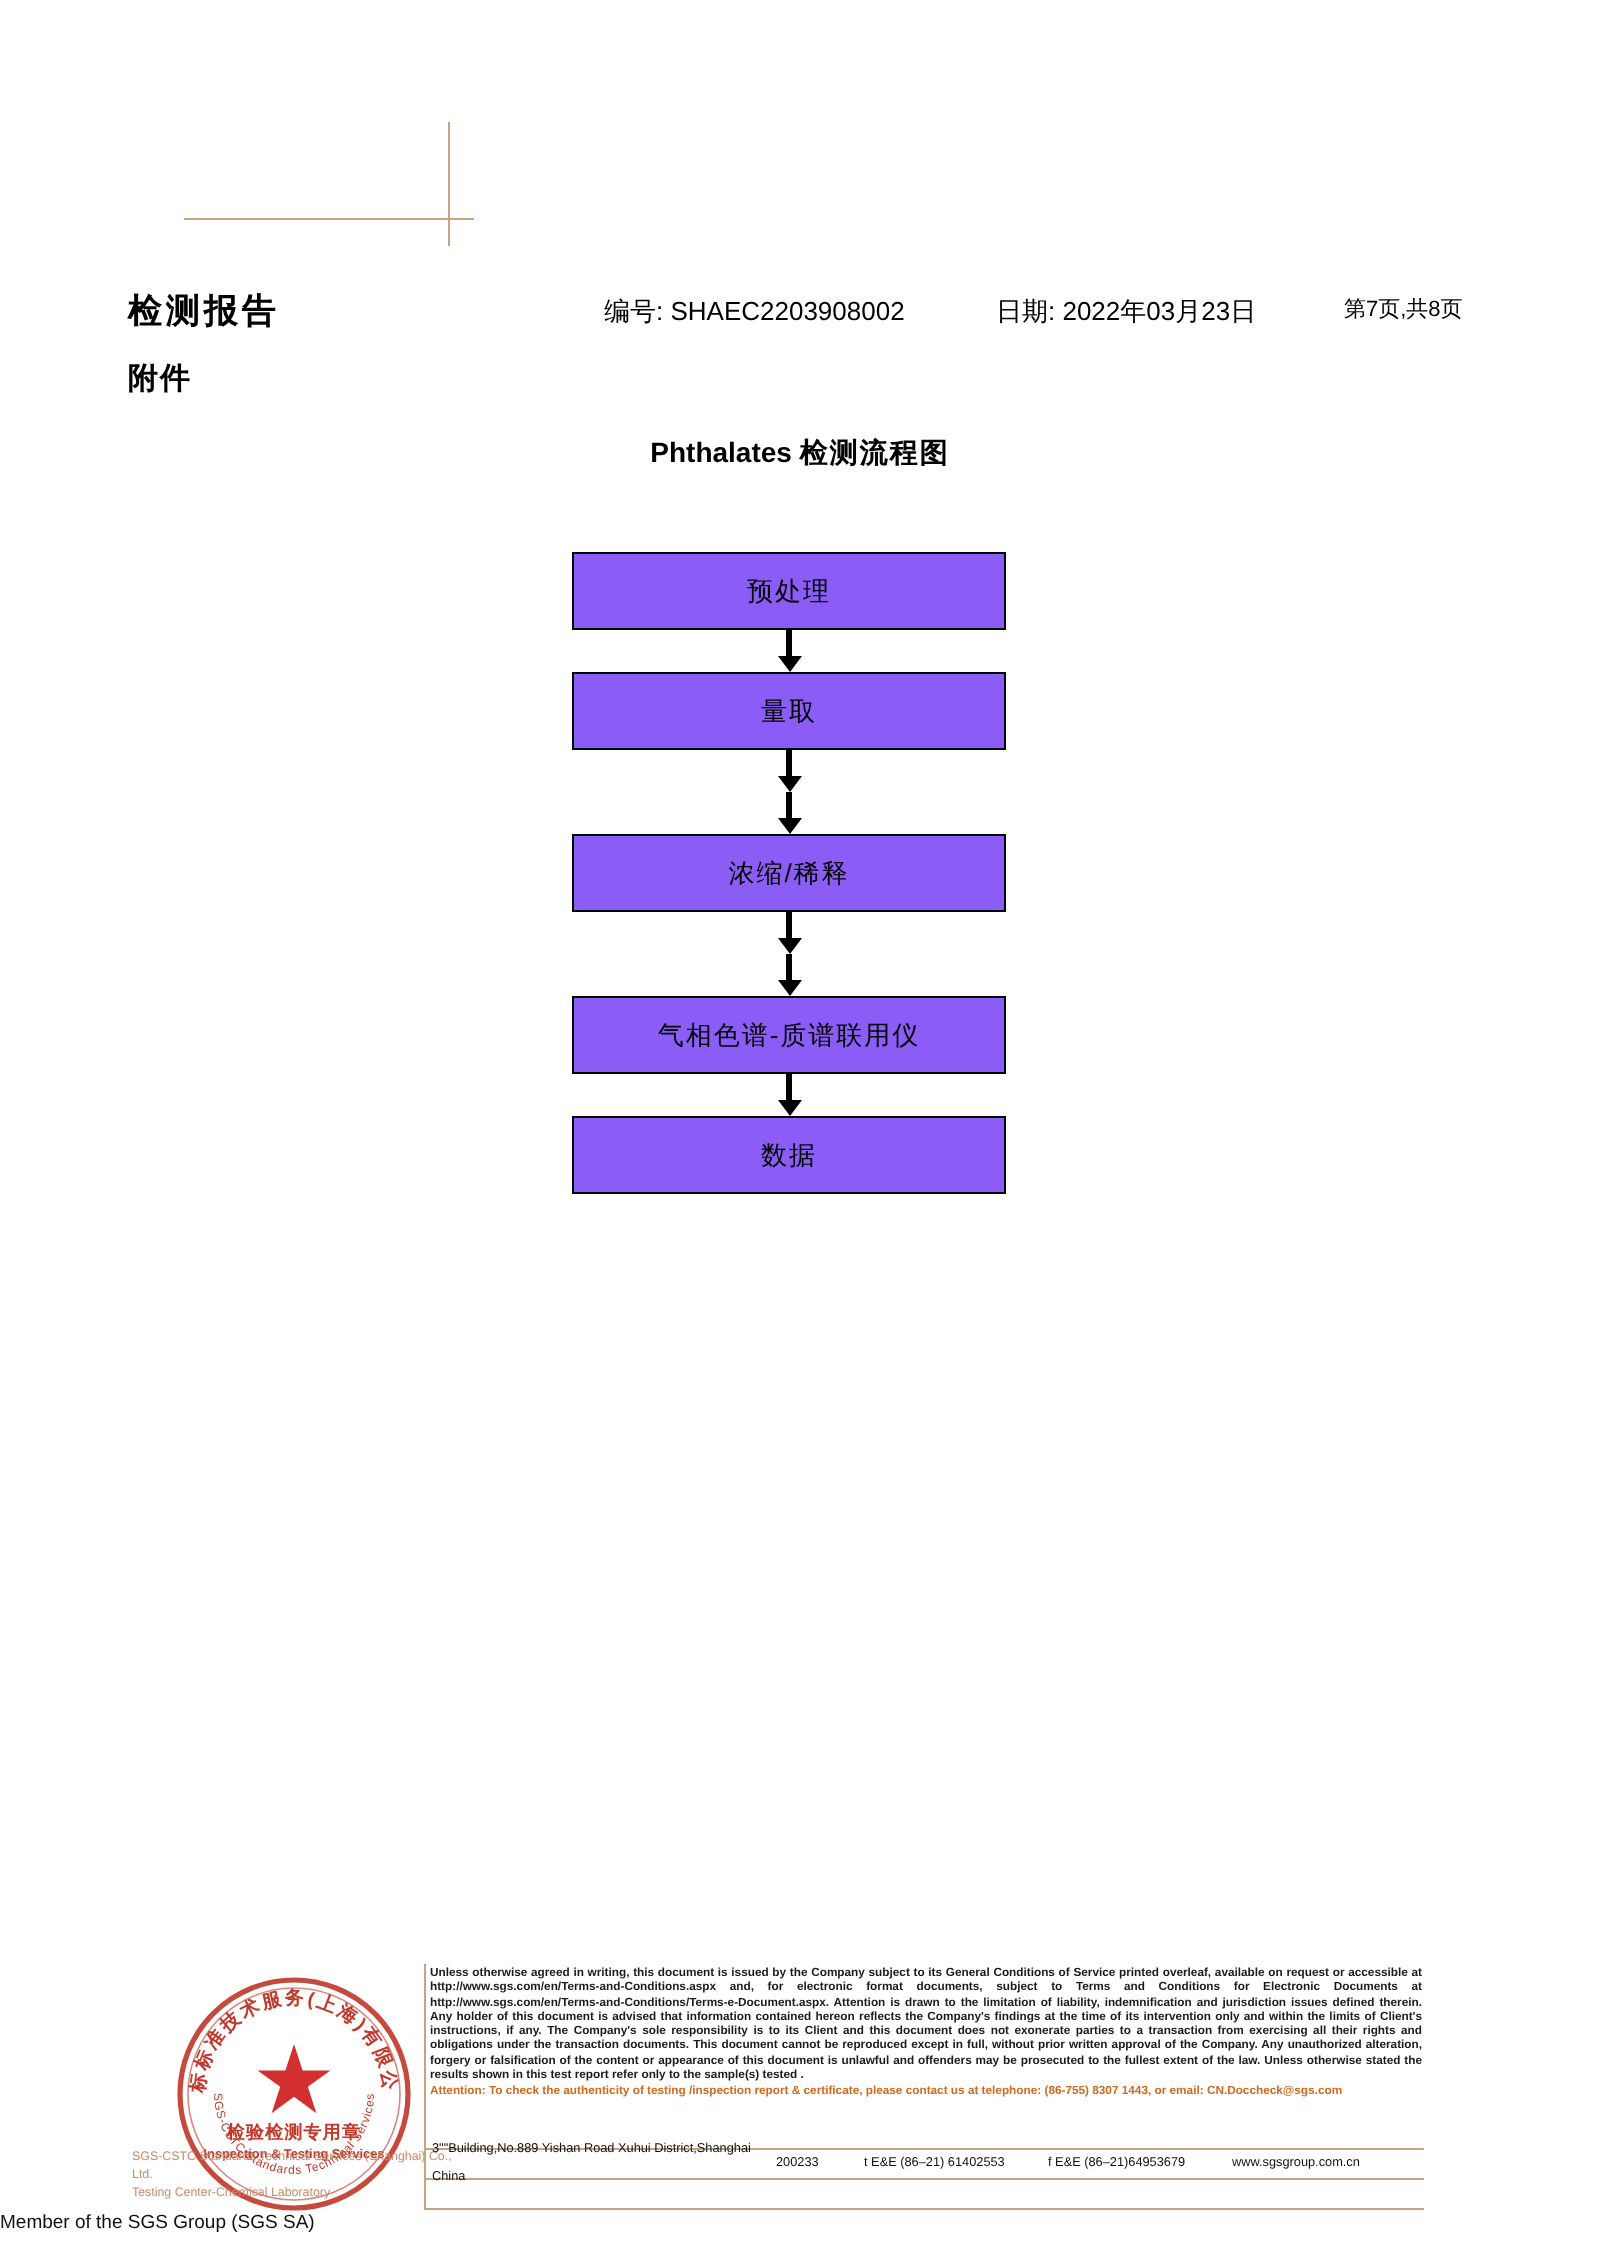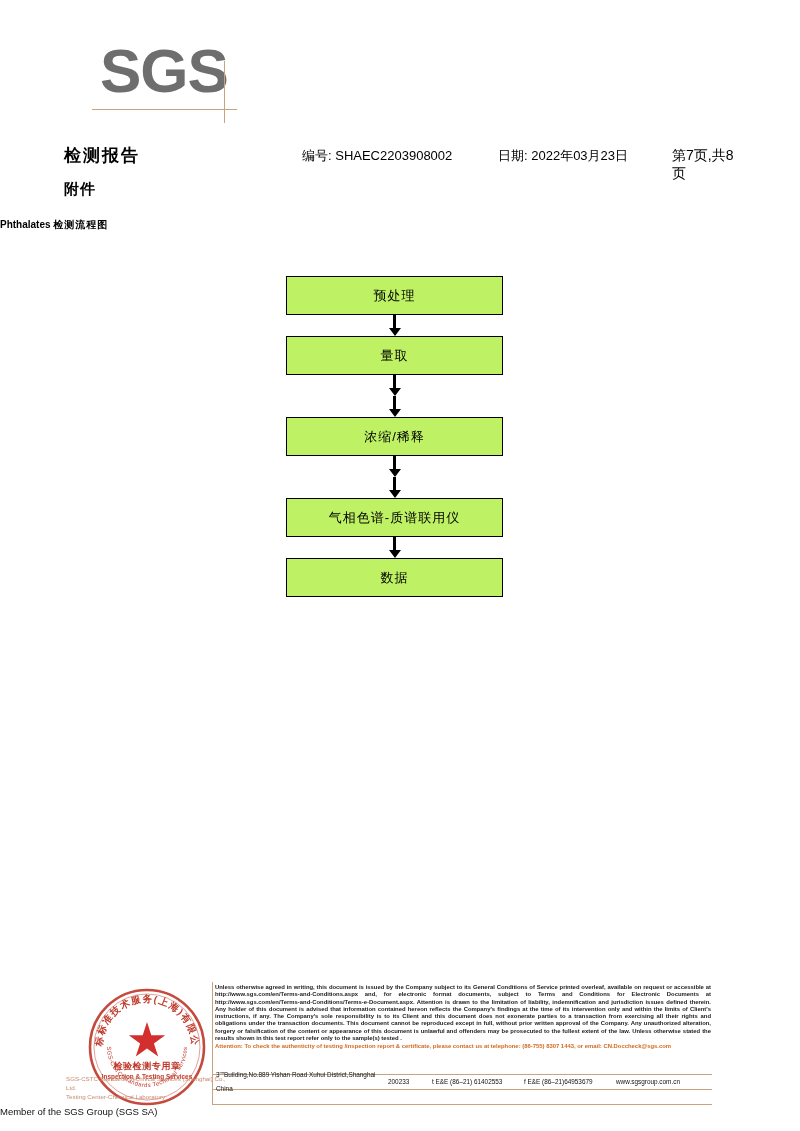--- a/index.html
+++ b/index.html
@@ -82,38 +82,39 @@
   .doc-date {
     position: absolute;
     left: 434px;
     top: 3px;
     font-size: 13px;
   }
   .doc-page {
     position: absolute;
     left: 608px;
     top: 3px;
-    font-size: 14px;
+    font-size: 11px;
   }
   .doc-attach {
     position: absolute;
     left: 64px;
     top: 180px;
     font-size: 15px;
     font-weight: bold;
     letter-spacing: 1px;
   }
 
   
   .flow-title {
     position: absolute;
     left: 0;
     top: 218px;
     width: 800px;
-    font-size: 10px;
+    text-align: center;
+    font-size: 14px;
     font-weight: bold;
   }
   .flow-title .cn { letter-spacing: 1px; }
 
   .flow {
     position: absolute;
     left: 286px;
     top: 276px;
     width: 217px;
   }
@@ -121,21 +122,21 @@
     position: relative;
     box-sizing: border-box;
     width: 217px;
     height: 39px;
     border: 1.2px solid #000;
     display: flex;
     align-items: center;
     justify-content: center;
     font-size: 13px;
     letter-spacing: 1px;
-    background: #bef264;
+    background: #8b5cf6;
   }
   .flow-arrow {
     position: relative;
     width: 217px;
     height: 21px;
   }
   .flow-arrow .shaft {
     position: absolute;
     left: 50%;
     top: 0;
@@ -269,21 +270,20 @@
     font-size: 9.5px;
     color: #111;
   }
 </style>
 </head>
 <body>
 
 <div class="page">
 
   <div class="logo-wrap">
-    <div class="logo-text">SGS</div>
     <div class="logo-rule-h"></div>
     <div class="logo-rule-v"></div>
   </div>
 
   <div class="doc-header">
     <div class="doc-title">检测报告</div>
     <div class="doc-no">编号: SHAEC2203908002</div>
     <div class="doc-date">日期: 2022年03月23日</div>
     <div class="doc-page">第7页,共8页</div>
   </div>

